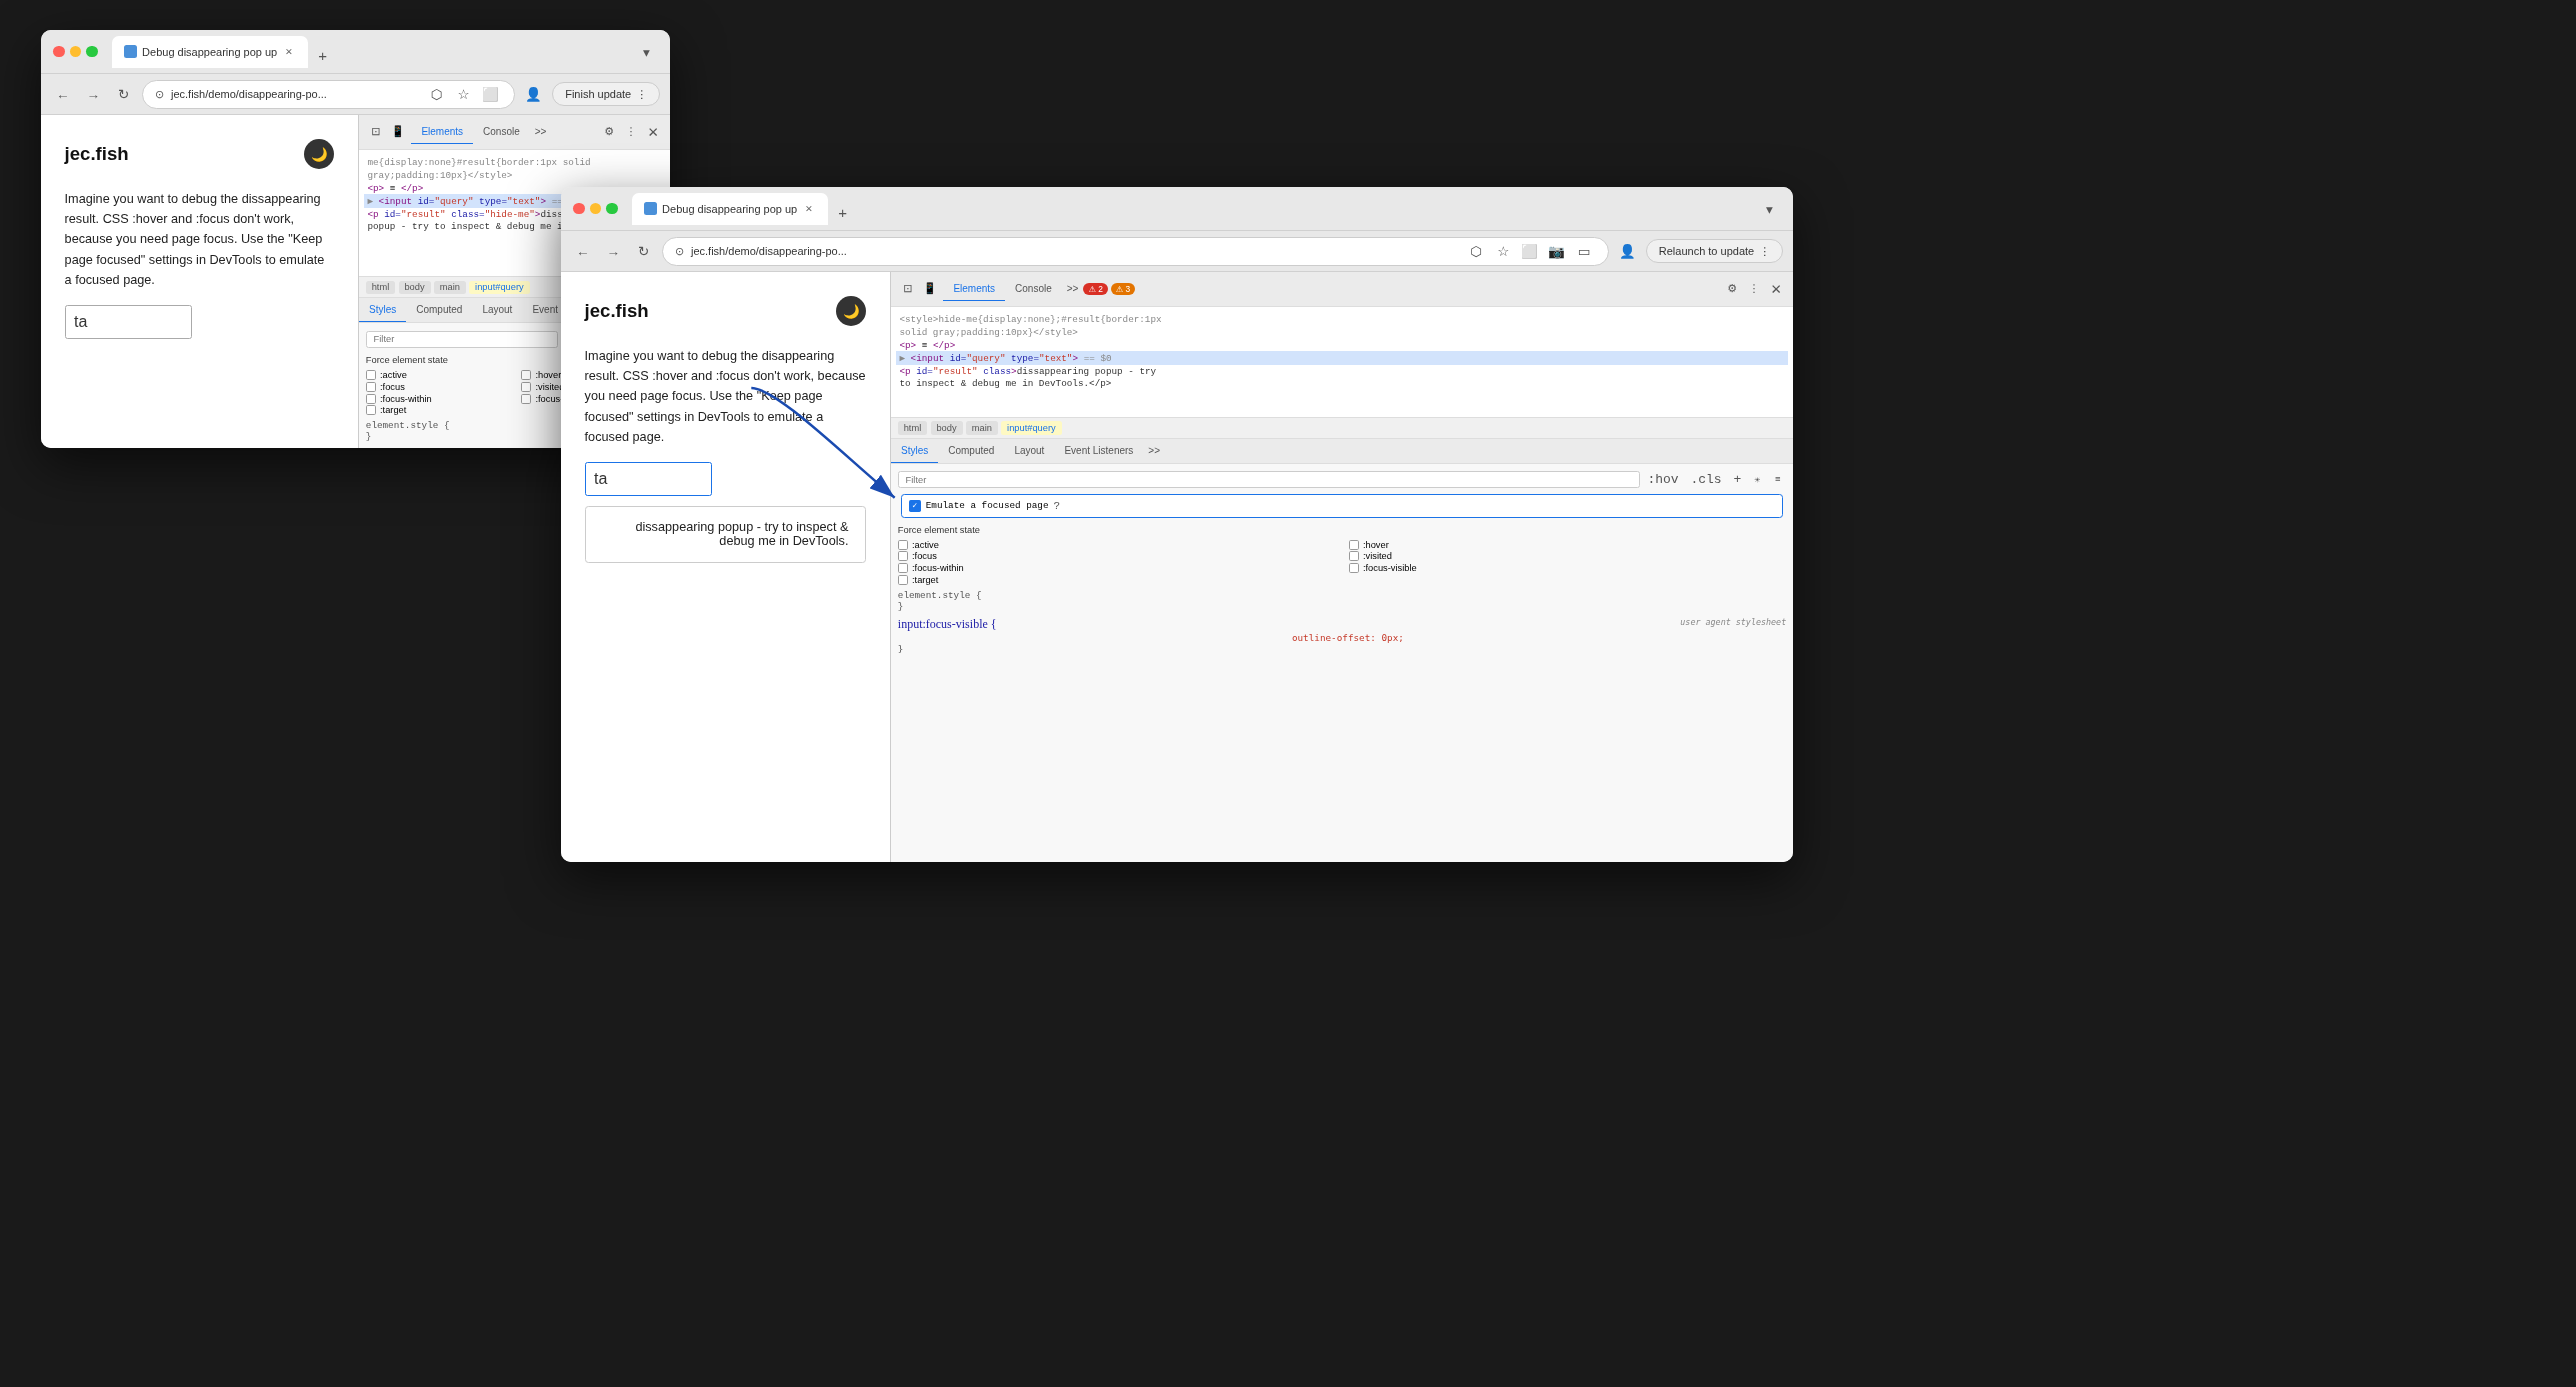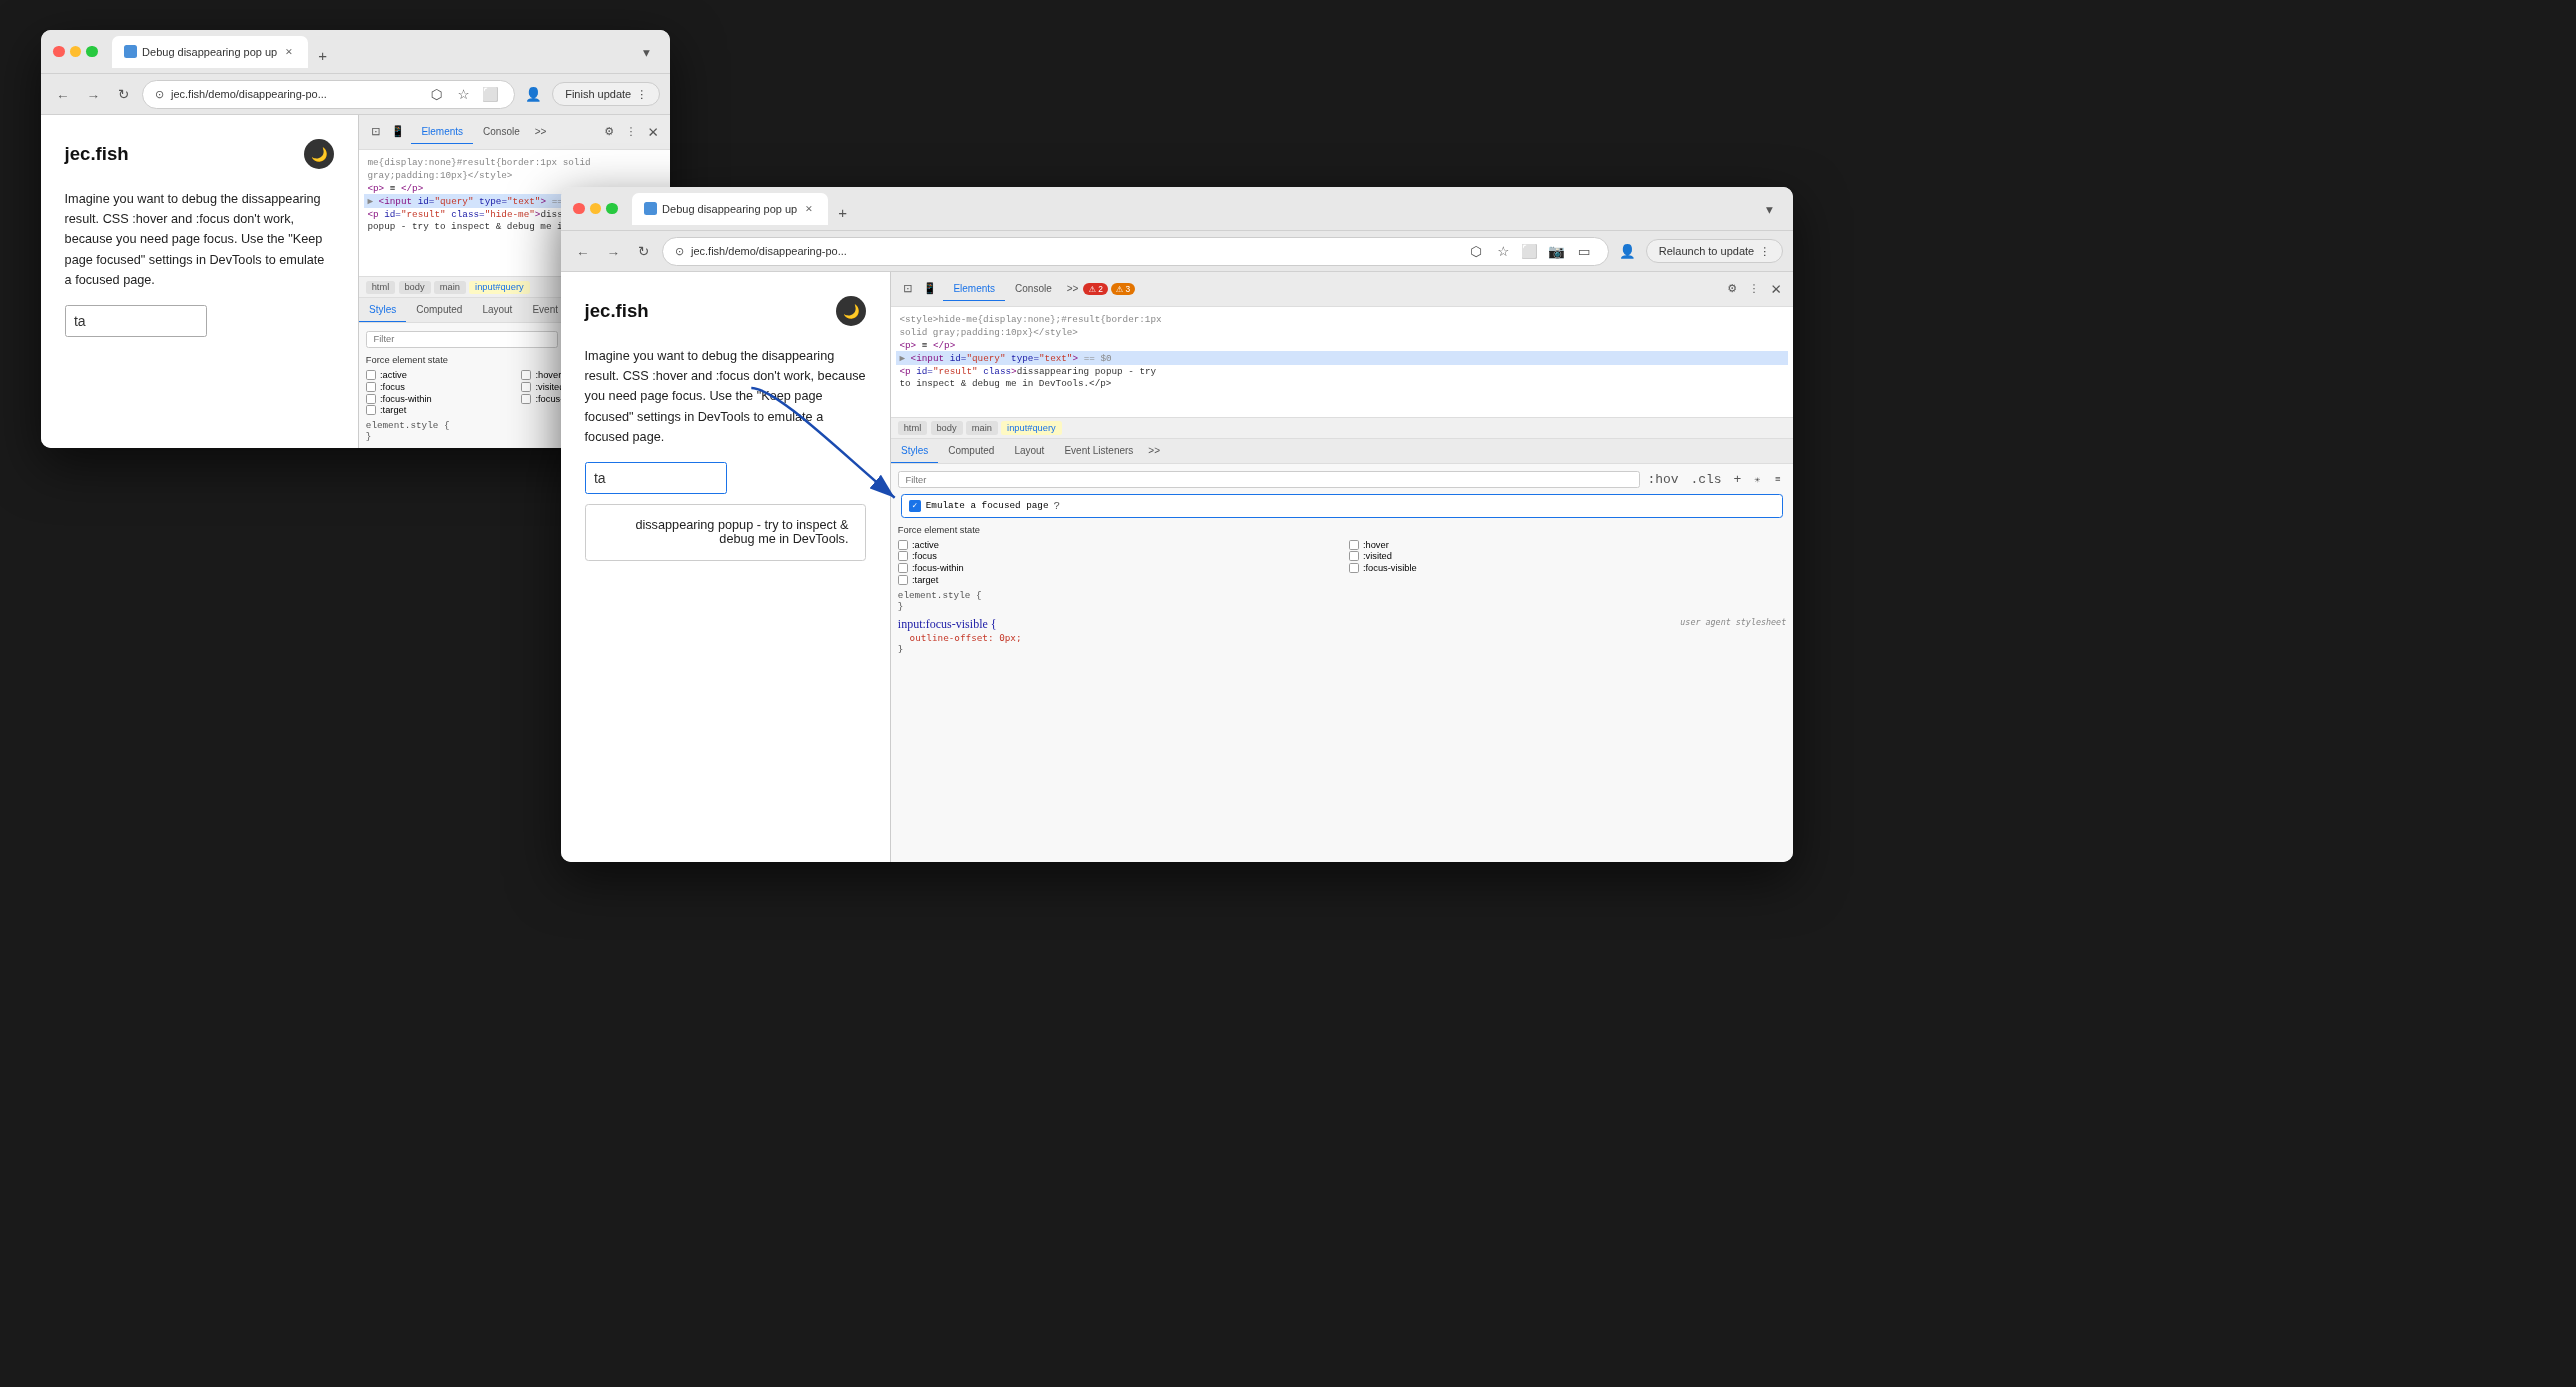--- a/index.html
+++ b/index.html
@@ -233,22 +233,22 @@
       font-size: 12.7px;
       line-height: 1.6;
       color: #222;
       margin-bottom: 15px;
     }
 
     .search-input-demo {
       border: 0.8px solid #aaa;
       border-radius: 2.5px;
       padding: 6.8px 8.4px;
-      font-size: 14px;
-      width: 142px;
+      font-size: 16px;
+      width: 127px;
       color: #333;
     }
 
     
     .devtools-panel {
       background: #f8f8f8;
       border-left: 0.8px solid #ccc;
       width: 312px;
       display: flex;
       flex-direction: column;
@@ -772,21 +772,21 @@
           <div class="state-item">
               <div class="state-checkbox"></div>
               <span>:target</span>
             </div>
         </div>
         <div class="css-rule">element.style {<br>}</div>
         <div style="display:flex;justify-content:space-between;margin-top:5px;">
           <span style="color:#1a1aa6;font-family:Liberation Serif, serif;font-size:12px;">input:focus-visible {</span>
           <span class="ua-comment" style="font-size:8.4px;font-family:monospace;">user agent stylesheet</span>
         </div>
-        <div style="padding-left:11.8px;font-family:monospace;font-size:9.3px;">
+        <div style="padding-left:11.8px;font-family:monospace;font-size:9.3px;text-align:center;">
           <span class="css-prop">outline-offset: 0px;</span>
         </div>
         <div style="font-family:monospace;font-size:9.3px;color:#555;">}</div>
       </div>
     </div>
   </div>
 </div>
 
 <svg style="position:absolute;left:726px;top:371px;pointer-events:none;" width="253" height="169" viewBox="0 0 300 200">
   <defs>

